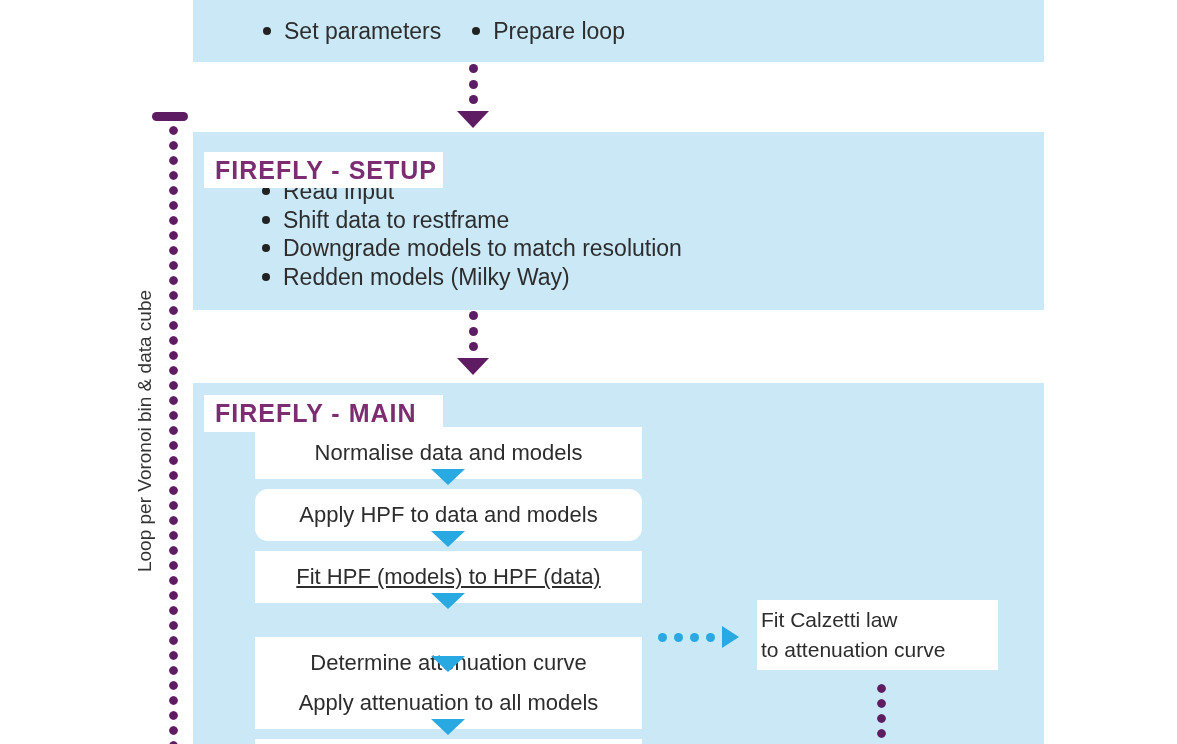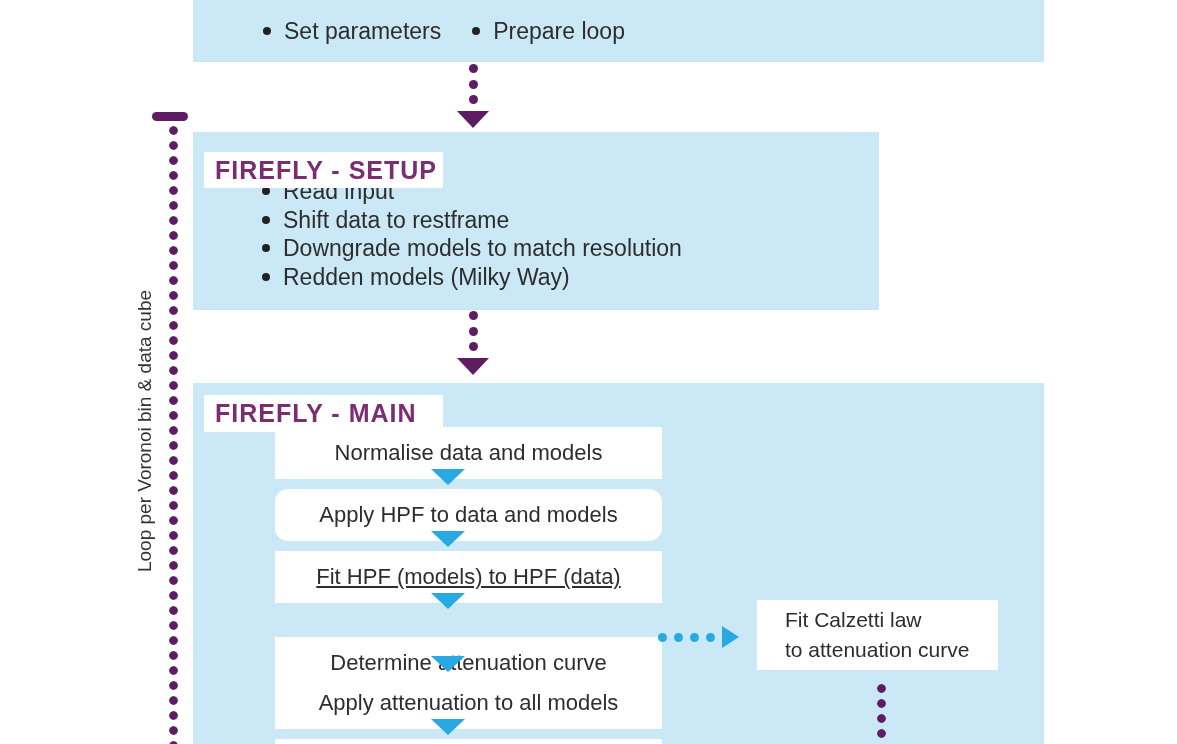--- a/index.html
+++ b/index.html
@@ -27,37 +27,37 @@
   .vdots { position:absolute; width:9px; background-image:radial-gradient(circle at 4.5px 4.5px, var(--purple-line,#5e1c63) 3.9px, transparent 4.7px); background-size:9px 15px; background-repeat:repeat-y; }
   .loop-dots { left:169px; top:126px; height:618px; }
   .calzetti-dots { left:877px; top:684px; height:58px; }
 
   
   .section-label { position:absolute; left:204px; width:239px; background:#ffffff; display:flex; align-items:center; padding-left:11px; font-size:25px; font-weight:bold; letter-spacing:1px; color:var(--purple-title,#7c2d72); white-space:nowrap;margin-top:36px; }
   .setup-label { top:116px; height:36px; }
   .main-label { top:359px; height:37px; }
 
   
-  .setup-box { left:193px; top:132px; width:686px; height:178px; }
+  .setup-box { left:193px; top:132px; width:851px; height:178px; }
   .setup-list { position:absolute; left:69px; top:45px; list-style:none; }
   .setup-list li { display:flex; align-items:center; font-size:23px; line-height:28.5px; }
 
   
   .main-box { left:193px; top:383px; width:851px; height:361px; }
 
-  .step-box { position:absolute; left:255px; width:387px; height:52px; background:var(--step-bg,#ffffff); display:flex; align-items:center; justify-content:center; font-size:22px; white-space:nowrap;margin-left:20px; }
+  .step-box { position:absolute; left:255px; width:387px; height:52px; background:var(--step-bg,#ffffff); display:flex; align-items:center; justify-content:center; font-size:22px; white-space:nowrap; }
   .cyan-arrow { position:absolute; left:431px; width:0; height:0; border-left:17px solid transparent; border-right:17px solid transparent; border-top:16px solid var(--cyan,#29a9e1); }
 
   
   .h-dotted-arrow { position:absolute; left:658px; top:626px; height:22px; display:flex; align-items:center; }
   .cdot { width:9px; height:9px; border-radius:50%; background:var(--cyan,#29a9e1); margin-right:7px; }
   .carrowhead { width:0; height:0; border-top:11px solid transparent; border-bottom:11px solid transparent; border-left:17px solid var(--cyan,#29a9e1); }
 
   
-  .side-box { position:absolute; left:757px; top:600px; width:241px; height:70px; background:#ffffff; display:flex; flex-direction:column; justify-content:center; padding-left:28px; font-size:21px; line-height:30px; white-space:nowrap; }
+  .side-box { position:absolute; left:757px; top:600px; width:241px; height:70px; background:#ffffff; display:flex; flex-direction:column; justify-content:center; padding-left:4px; font-size:21px; line-height:30px; white-space:nowrap; }
 
   
   .loop-label { position:absolute; left:-19px; top:419px; width:330px; height:24px; transform:rotate(-90deg); font-size:19px; color:#333; text-align:center; white-space:nowrap; }
 </style>
 </head>
 <body>
 
 <div class="bluebox top-box">
   <div class="bullet-row">
     <div class="bullet-item">

